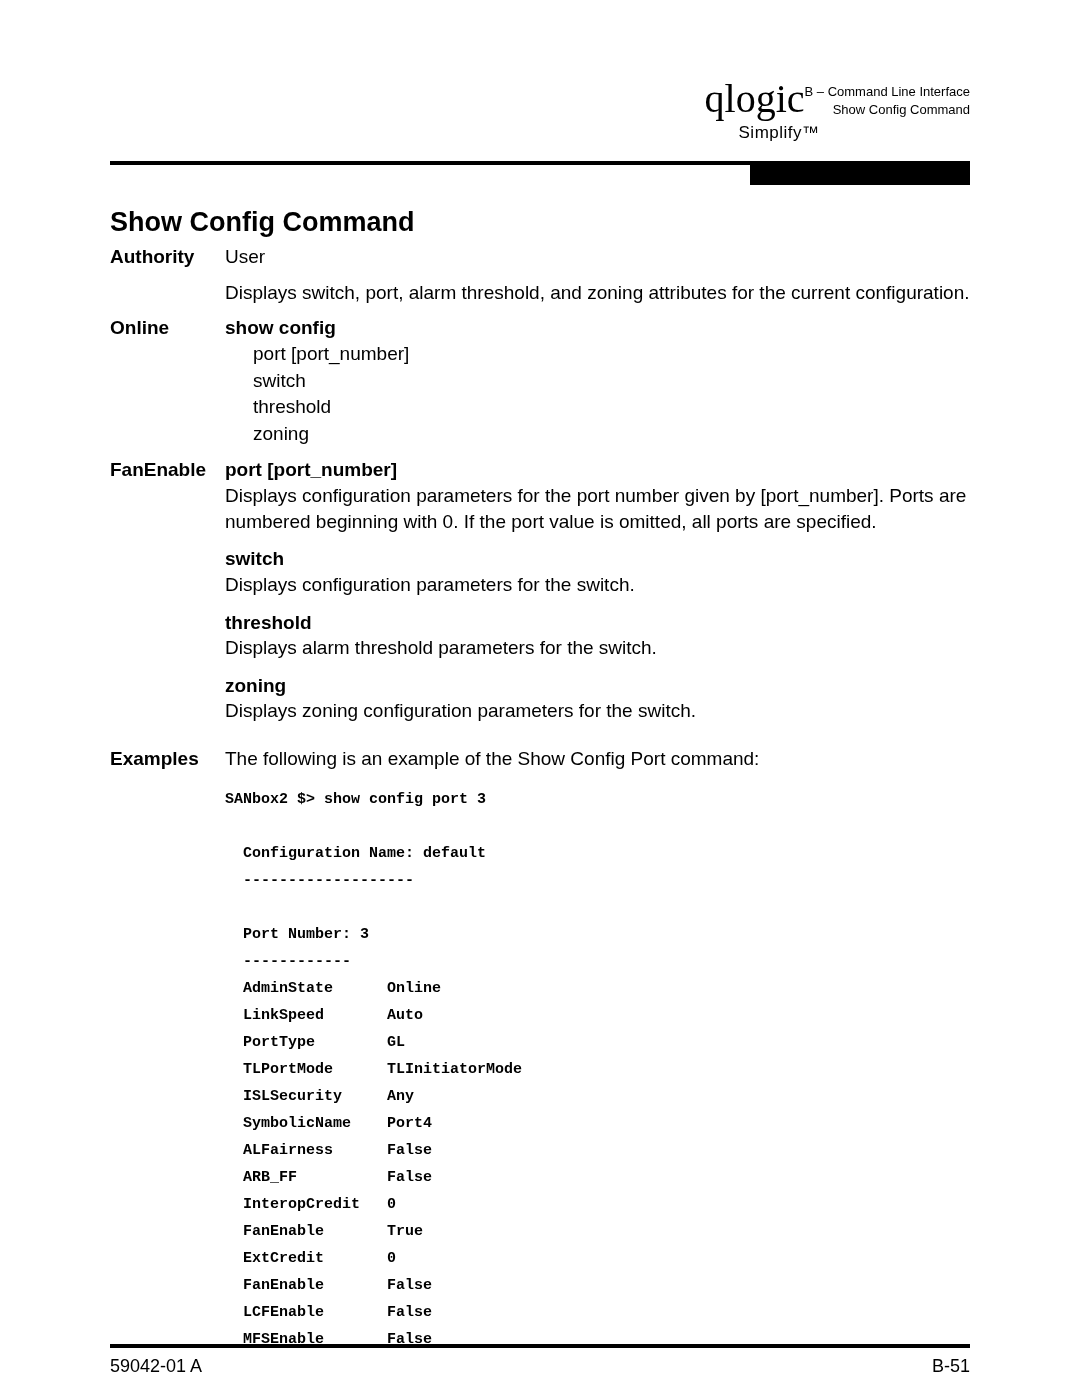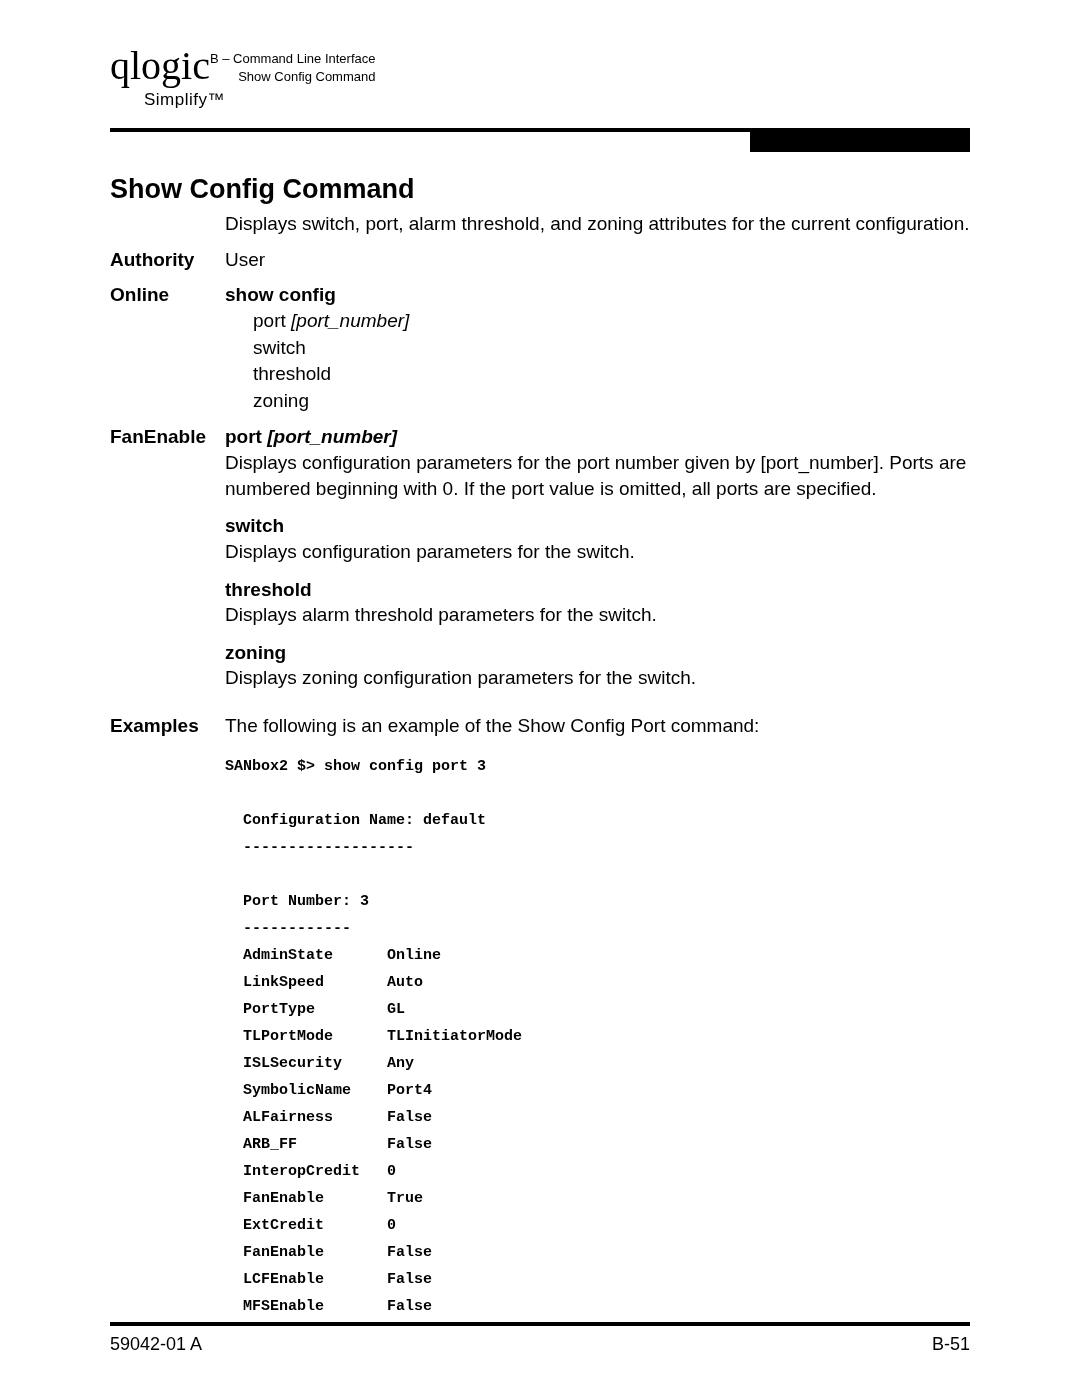--- a/index.html
+++ b/index.html
@@ -10,23 +10,24 @@
     color: #000;
   }
   .page {
     width: 1080px;
     min-height: 1397px;
     padding: 50px 110px 40px 110px;
     position: relative;
   }
   .header-row {
     display: flex;
-    justify-content: flex-start;
+    justify-content: flex-end;
     align-items: flex-start;
     margin-bottom: 14px;
+    margin-top: 33px;
   }
   .logo {
     font-family: "Brush Script MT", cursive;
     font-size: 40px;
     line-height: 0.8;
     position: relative;
   }
   .logo .simplify {
     font-family: Arial, Helvetica, sans-serif;
     font-size: 17px;
@@ -77,36 +78,36 @@
     font-size: 19px;
     line-height: 1.35;
   }
   .syntax-cmd {
     font-weight: bold;
   }
   .syntax-args {
     padding-left: 28px;
     line-height: 1.4;
   }
-  .ital { font-style: italic; }
+  .ital { }
   .kw-block { margin-bottom: 12px; }
   .kw-title { font-weight: bold; }
   pre.example {
     font-family: "Courier New", Courier, monospace;
     font-size: 15px;
     line-height: 1.8;
     white-space: pre;
     margin-top: 14px;
     font-weight: bold;
   }
   .footer {
     position: absolute;
     left: 110px;
     right: 110px;
-    bottom: 42px;
+    bottom: 26px;
   }
   .rule-bottom {
     border: none;
     border-top: 4px solid #000;
     margin-bottom: 8px;
   }
   .footer-row {
     display: flex;
     justify-content: space-between;
     font-size: 18px;
@@ -129,27 +130,27 @@
   </div>
 
   <hr class="rule-top">
   <div class="black-tab"></div>
 
   <div class="content">
 
     <h1 class="cmd-title">Show Config Command</h1>
 
     <div class="intro-row">
+      <div class="label-col">Authority</div>
+      <div class="body-col">User</div>
+    </div>
+
+    <div class="intro-row">
       <div class="label-col"></div>
       <div class="body-col">Displays switch, port, alarm threshold, and zoning attributes for the current configuration.</div>
-    </div>
-
-    <div class="intro-row">
-      <div class="label-col">Authority</div>
-      <div class="body-col">User</div>
     </div>
 
     <div class="intro-row">
       <div class="label-col">Online</div>
       <div class="body-col">
         <div class="syntax-cmd">show config</div>
         <div class="syntax-args">
           <div>
             <span>port </span><span class="ital">[port_number]</span>
           </div>

